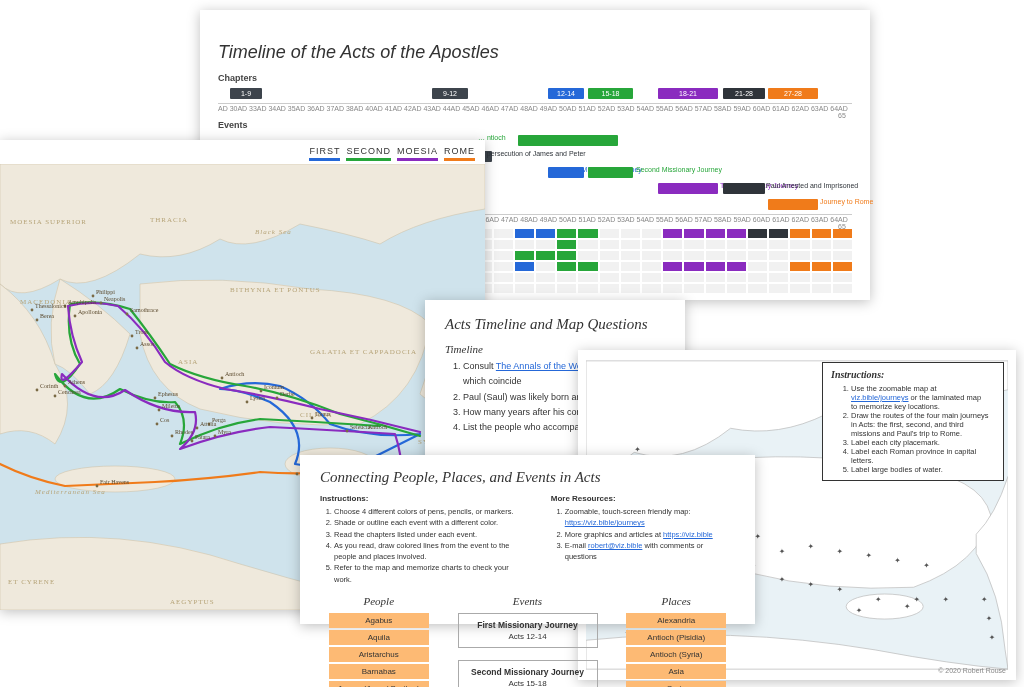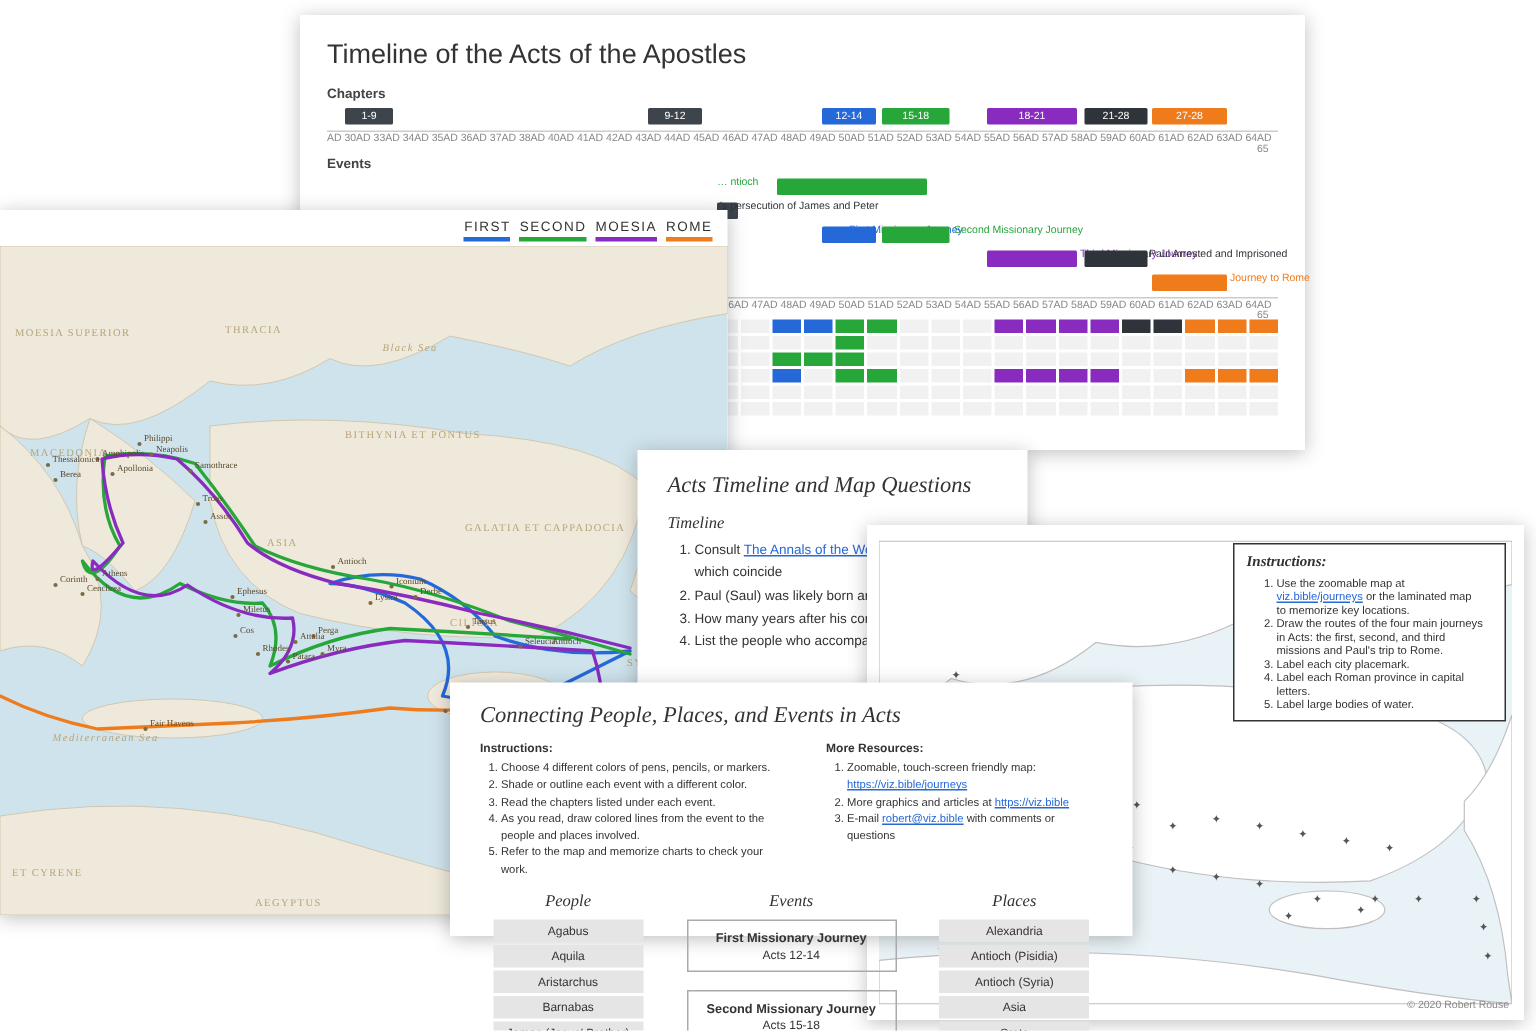--- a/index.html
+++ b/index.html
@@ -2,21 +2,21 @@
 <html><head>
 <meta charset="utf-8">
 <style>
   html,body{margin:0;padding:0;font-family:Georgia,"Times New Roman",serif;background:#fff;color:#333;width:1024px;height:687px;overflow:hidden;position:relative}
   .panel{position:absolute;background:#fff;box-shadow:0 2px 12px rgba(0,0,0,.25);box-sizing:border-box}
   .sans{font-family:Helvetica,Arial,sans-serif}
   .tiny{font-size:7px}
 
   
   #timeline{left:200px;top:10px;width:670px;height:290px;padding:12px 18px}
-  #timeline h1{font-weight:500;font-size:18px;margin:4px 0 10px}
+  #timeline h1{font-style:italic;font-weight:500;font-size:18px;margin:20px 0 10px}
   #timeline .sect{font-size:9px;font-weight:bold;margin:2px 0 4px;color:#444}
   .tl-row{position:relative;height:14px;margin-bottom:2px}
   .axis{position:relative;height:10px;margin:2px 0 4px;border-top:1px solid #ccc}
   .axis span{position:absolute;top:1px;color:#888}
   .bar{position:absolute;top:1px;height:11px;border-radius:1px}
   .bar-lbl{position:absolute;top:0;white-space:nowrap;font-size:7px}
   .c-dk{background:#3d444c}.c-bl{background:#2568d8}.c-gn{background:#27a63a}
   .c-pu{background:#8a2bbf}.c-dk2{background:#2f343a}.c-or{background:#f07b1a}
   .t-bl{color:#2568d8}.t-gn{color:#27a63a}.t-pu{color:#8a2bbf}.t-dk{color:#2f343a}.t-or{color:#f07b1a}
   .grid{display:grid;grid-template-columns:repeat(30,1fr);gap:2px 2px;margin-top:4px}
@@ -56,21 +56,21 @@
   
   #wks{left:300px;top:455px;width:455px;height:169px;padding:14px 20px}
   #wks h2{font-style:italic;font-weight:400;font-size:15px;margin:0 0 8px}
   #wks .cols2{display:flex;gap:28px;font-size:7.5px}
   #wks h4{font-size:8px;margin:0 0 3px}
   #wks ol{margin:0;padding-left:14px;line-height:1.5}
   #wks a{color:#2568d8;text-decoration:underline}
   #wks .three{display:flex;justify-content:space-between;margin-top:10px;gap:20px}
   #wks .col{flex:1;text-align:center}
   #wks .col h5{font-style:italic;font-family:Georgia;font-weight:400;font-size:11px;margin:0 0 6px}
-  .pill{background:#e5e5e5;font-size:8px;padding:3px 0;margin:0 auto 2px;width:100px}
+  .pill{background:#fdba74;font-size:8px;padding:3px 0;margin:0 auto 2px;width:100px}
   .evBox{border:1px solid #aaa;padding:6px 4px;margin:0 auto 12px;width:130px;font-size:8px}
   .evBox b{display:block;font-size:8.5px;margin-bottom:2px}
 </style>
 </head>
 <body>
 
 <div id="timeline" class="panel sans">
   <h1>Timeline of the Acts of the Apostles</h1>
   <div class="sect">Chapters</div>
   <div class="tl-row" id="chapterRow">

